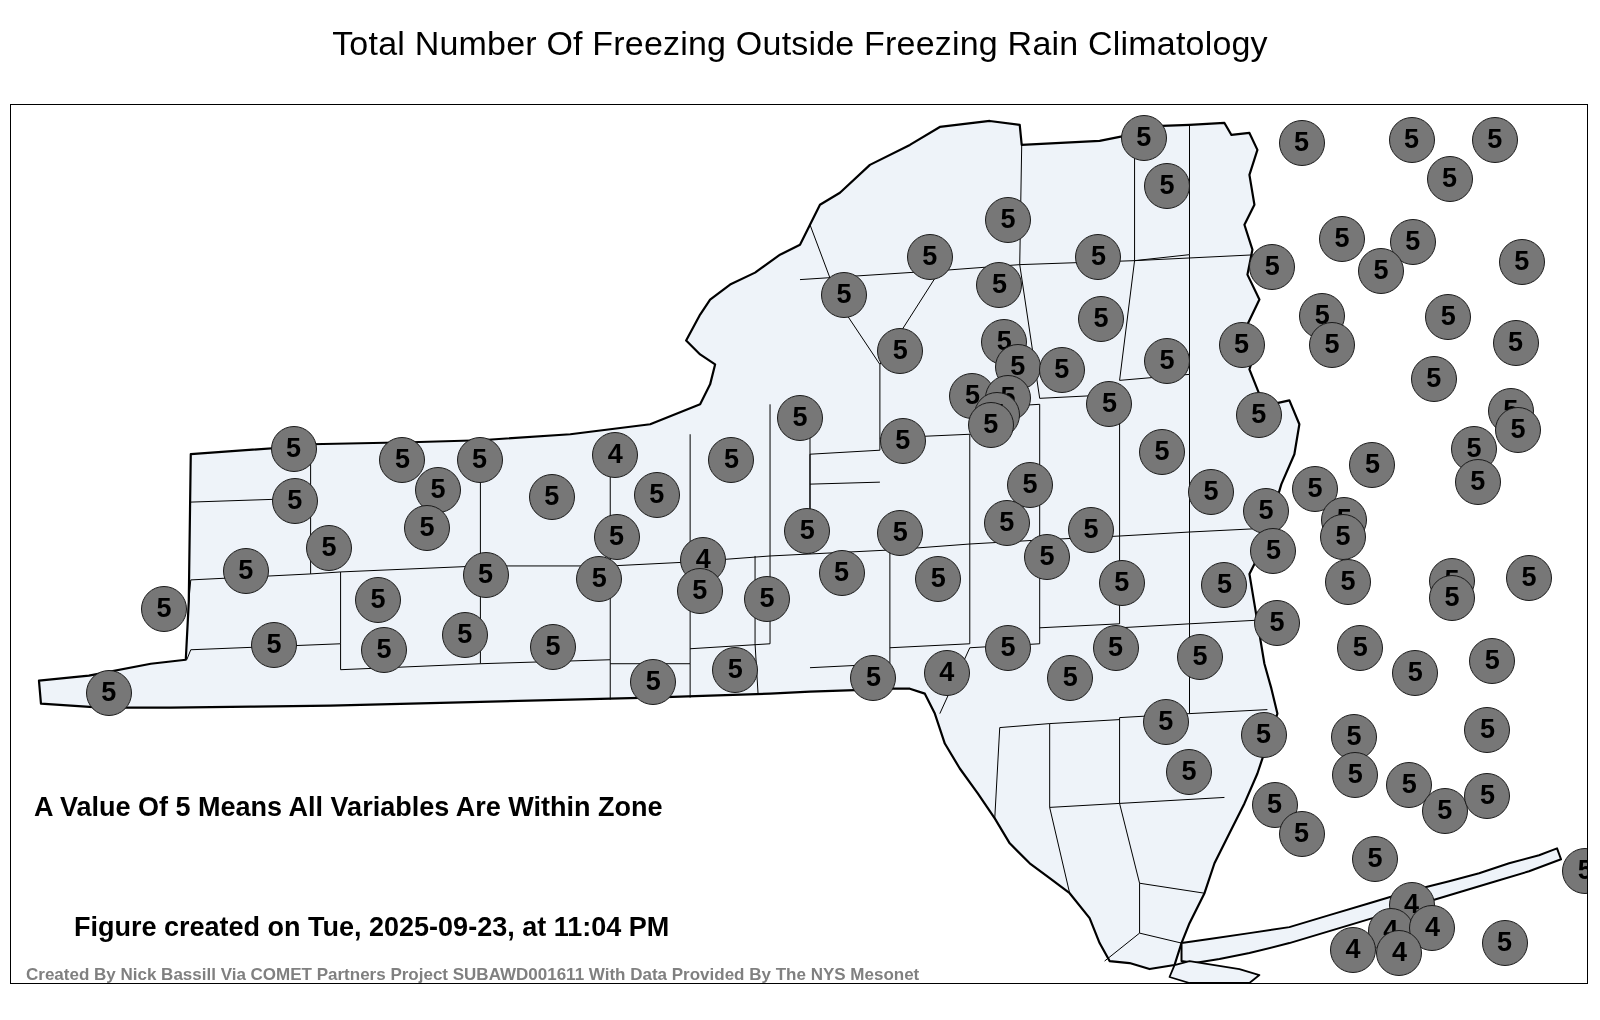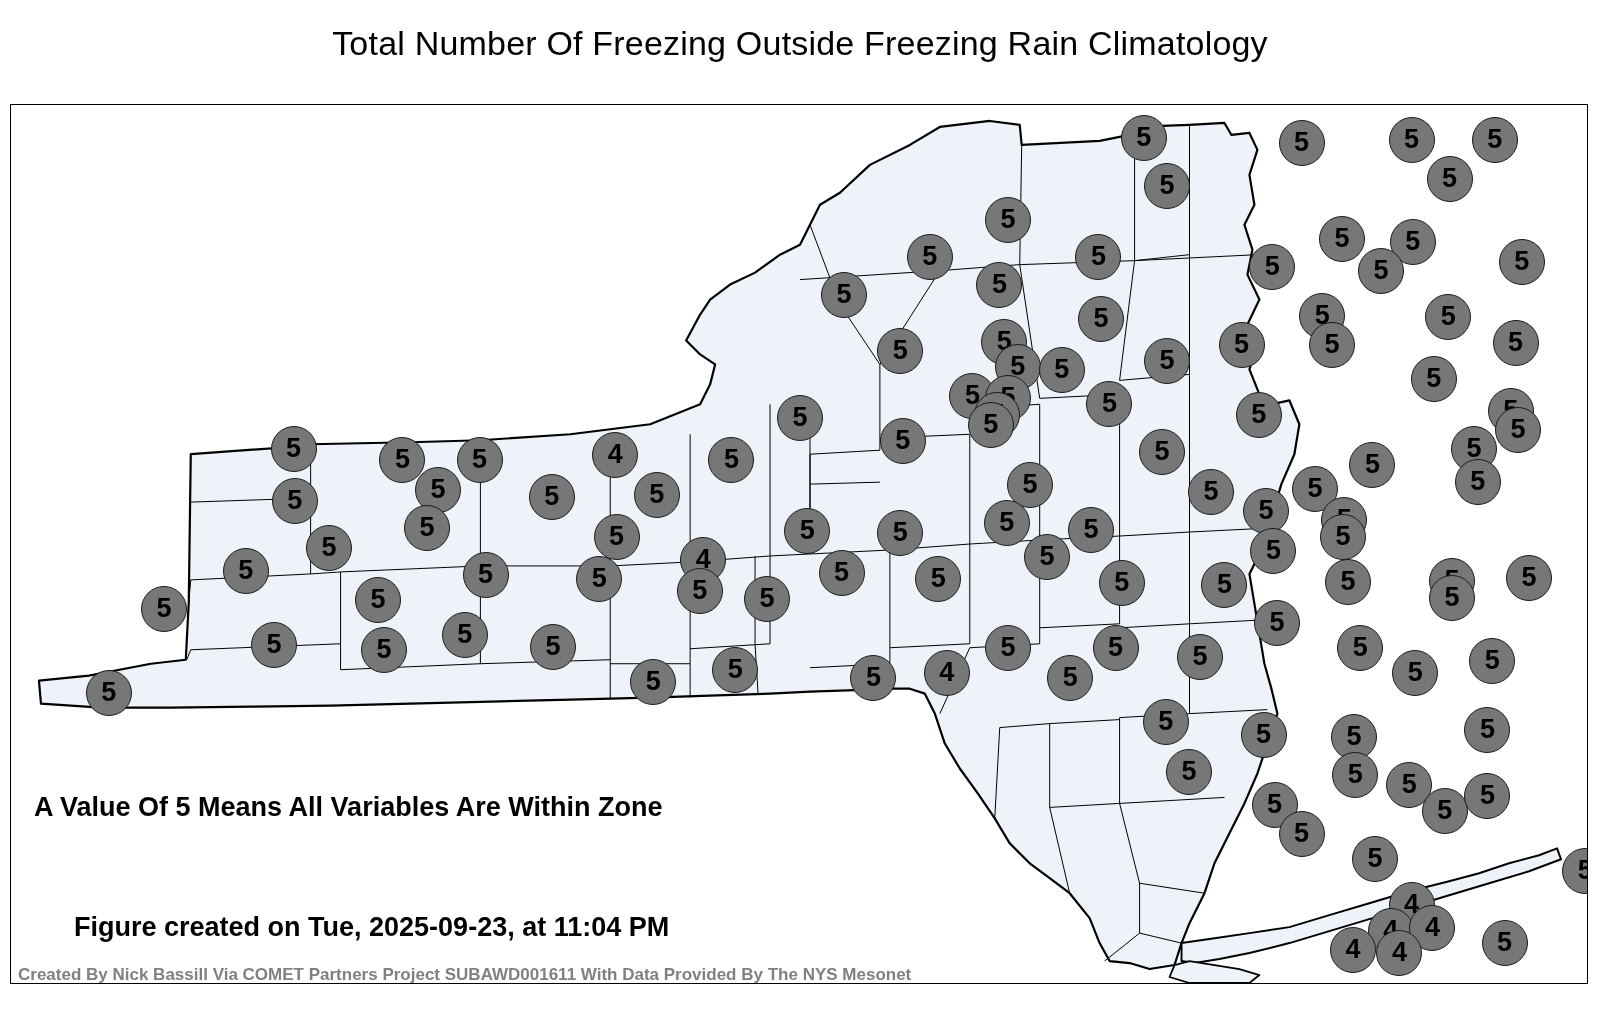--- a/index.html
+++ b/index.html
@@ -84,21 +84,21 @@
     left: 34px;
     top: 912px;
     font-size: 27px;
     font-weight: bold;
     color: #000000;
     white-space: nowrap;
     margin-left: 40px;
   }
   #credit-line {
     position: absolute;
-    left: 18px;
+    left: 26px;
     top: 965px;
     font-size: 17px;
     font-weight: bold;
     color: #808080;
     white-space: nowrap;
   }
 </style>
 </head>
 <body>
 

